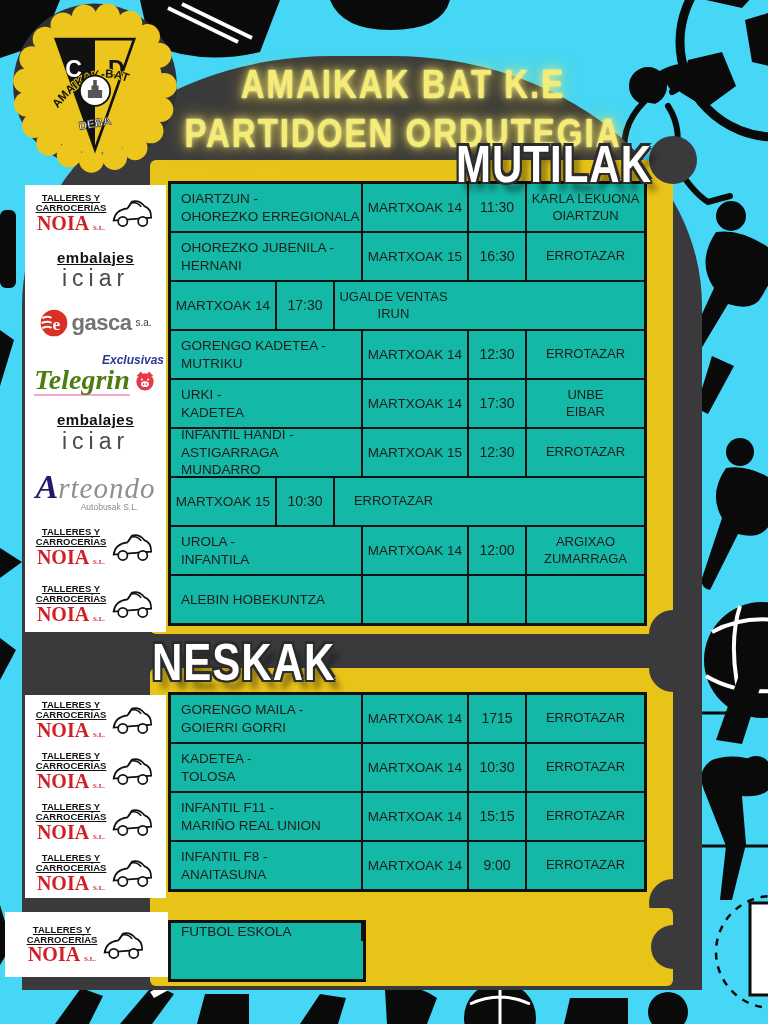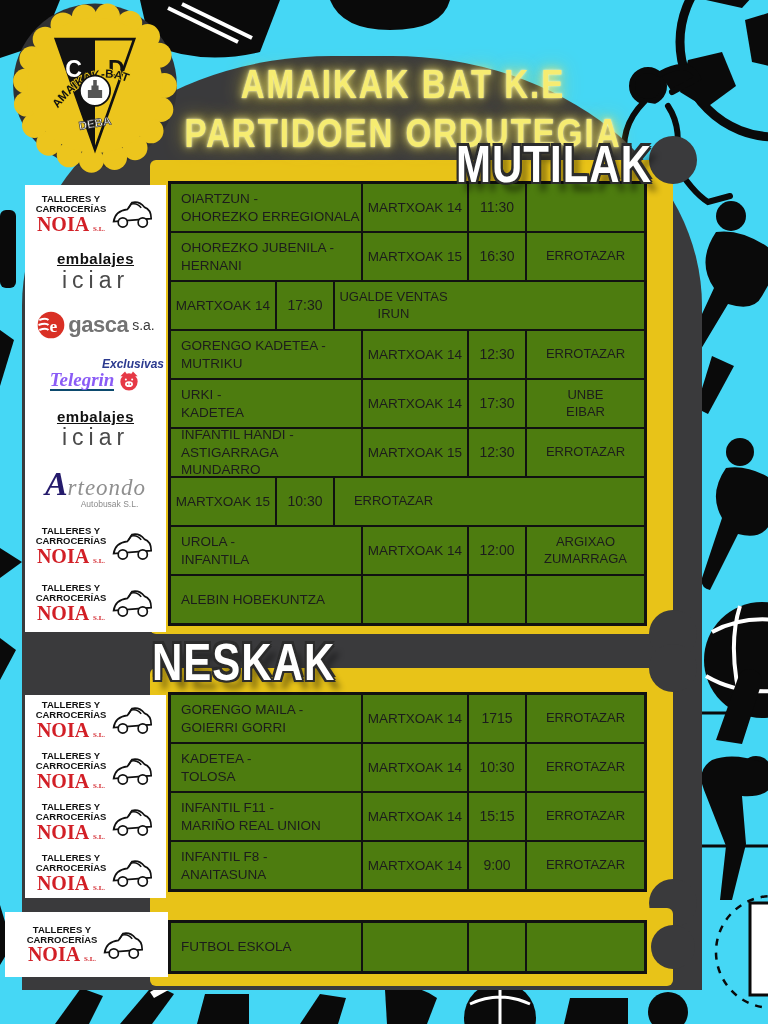--- a/index.html
+++ b/index.html
@@ -36,71 +36,71 @@
   }
   #label-mutilak{top:138px;right:116px;}
   #label-neskak{top:636px;left:152px;}
   
   .panel{position:absolute;left:150px;width:523px;background:#E8C318;z-index:3;border-radius:6px;}
   #panel-mutilak{top:160px;height:474px;}
   #panel-neskak{top:668px;height:250px;}
   #panel-eskola{top:908px;height:78px;}
   .notch{position:absolute;width:48px;height:48px;border-radius:50%;background:#3A3A3C;transform:translate(-50%,-50%);}
   
-  .table{position:absolute;left:18px;border:3px solid #111;background:#4d7c0f;}
+  .table{position:absolute;left:18px;border:3px solid #111;background:#14b8a6;}
   .trow{display:flex;border-bottom:2px solid #111;height:47px;}
   .trow:last-child{border-bottom:none;}
   .cell{
     box-sizing:border-box;display:flex;align-items:center;justify-content:center;
     color:#1c1c1c;font-size:13.5px;line-height:1.3;text-align:center;
     border-right:2px solid #111;white-space:pre-line;
   }
   .cell.team{width:192px;justify-content:flex-start;text-align:left;padding-left:10px;}
   .cell.date{width:106px;}
   .cell.time{width:58px;font-size:14px;}
   .cell.venue{width:117px;border-right:none;font-size:13px;}
-  #panel-eskola .trow{height:48px;}
+  #panel-eskola .trow{height:56px;flex-direction:column;}
   
   .strip{
     position:absolute;left:25px;width:141px;background:#fff;z-index:5;
     display:flex;flex-direction:column;justify-content:space-around;align-items:center;
   }
   #strip-mutilak{top:185px;height:447px;}
   #strip-neskak{top:695px;height:203px;}
   #strip-eskola{left:5px;top:912px;width:163px;height:65px;}
   .sp{display:flex;align-items:center;justify-content:center;width:137px;}
   
   .noia{gap:3px;}
   .noia-text{display:flex;flex-direction:column;align-items:center;line-height:1.05;}
-  .noia-top{font-size:9.5px;font-weight:900;color:#111;letter-spacing:0;}
+  .noia-top{font-size:9.5px;font-weight:900;color:#111;letter-spacing:0;text-decoration:underline;}
   .noia-name{font-family:"Liberation Serif",serif;font-weight:900;font-size:20px;color:#D21F26;line-height:1;}
   .noia-sl{font-size:7px;font-weight:700;vertical-align:baseline;}
   
   .iciar{flex-direction:column;line-height:1.1;}
   .iciar-embalajes{font-size:15px;font-weight:800;color:#111;text-decoration:underline;letter-spacing:.5px;}
   .iciar-name{font-size:23px;font-weight:300;color:#4a4a4a;letter-spacing:5px;}
   
   .lor{flex-direction:column;line-height:.9;}
   .lor-word{font-size:36px;font-weight:900;color:#1c1c1c;letter-spacing:-2px;}
   .lor-o{color:#76B82A;font-size:38px;}
   .lor-sub{font-size:6.5px;font-weight:700;color:#333;letter-spacing:3px;margin-top:2px;}
   
   .egasca{gap:2px;}
   .eg-name{font-size:22px;font-weight:700;color:#737373;letter-spacing:-.5px;}
-  .eg-sa{font-size:14px;color:#3a3a3a;margin-left:2px;}
+  .eg-sa{font-size:10px;color:#3a3a3a;margin-left:2px;}
   
   .telegrin{flex-direction:column;line-height:1;}
   .tg-top{font-size:12px;font-weight:700;font-style:italic;color:#2B3A8F;align-self:flex-end;}
   .tg-row{display:flex;align-items:center;gap:3px;}
-  .tg-name{font-family:"Liberation Serif",serif;font-size:19px;font-weight:700;font-style:italic;color:#8b5cf6;border-bottom:2px solid #0c4a6e;}
+  .tg-name{font-family:"Liberation Serif",serif;font-size:28px;font-weight:700;font-style:italic;color:#4d7c0f;border-bottom:2px solid #f9a8d4;}
   
   .arteondo{flex-direction:column;line-height:.95;}
   .ar-row{display:flex;align-items:baseline;}
   .ar-a{font-family:"Liberation Serif",serif;font-size:34px;font-weight:700;font-style:italic;color:#241A6B;}
-  .ar-rest{font-family:"Liberation Serif",serif;font-size:23px;font-style:italic;color:#8f8f8f;letter-spacing:1px;}
+  .ar-rest{font-family:"Liberation Serif",serif;font-size:29px;font-style:italic;color:#8f8f8f;letter-spacing:1px;}
   .ar-sub{font-size:8.5px;color:#8a8a8a;margin-left:28px;}
 </style>
 </head>
 <body>
 
 <svg id="deco" viewBox="0 0 768 1024">
 
   <g>
     <path d="M140,0 h140 l-20,52 q-60,14 -110,-8 z" fill="#0a0a0a"></path>
     <path d="M168,8 l70,34" stroke="#fff" stroke-width="4"></path>
@@ -228,20 +228,22 @@
 
 <div id="panel-mutilak" class="panel">
   <div class="notch" style="left:523px;top:0;"></div>
   <div class="notch" style="left:523px;top:474px;"></div>
   <div class="table" style="top:21px;">
     <div class="trow">
       <div class="cell team">OIARTZUN -
 OHOREZKO ERREGIONALA</div>
       <div class="cell date">MARTXOAK 14</div>
       <div class="cell time">11:30</div>
+      <div class="cell venue">KARLA LEKUONA
+OIARTZUN</div>
     </div>
     <div class="trow">
       <div class="cell team">OHOREZKO JUBENILA -
 HERNANI</div>
       <div class="cell date">MARTXOAK 15</div>
       <div class="cell time">16:30</div>
       <div class="cell venue">ERROTAZAR</div>
     </div>
     <div class="trow">
       <div class="cell date">MARTXOAK 14</div>

